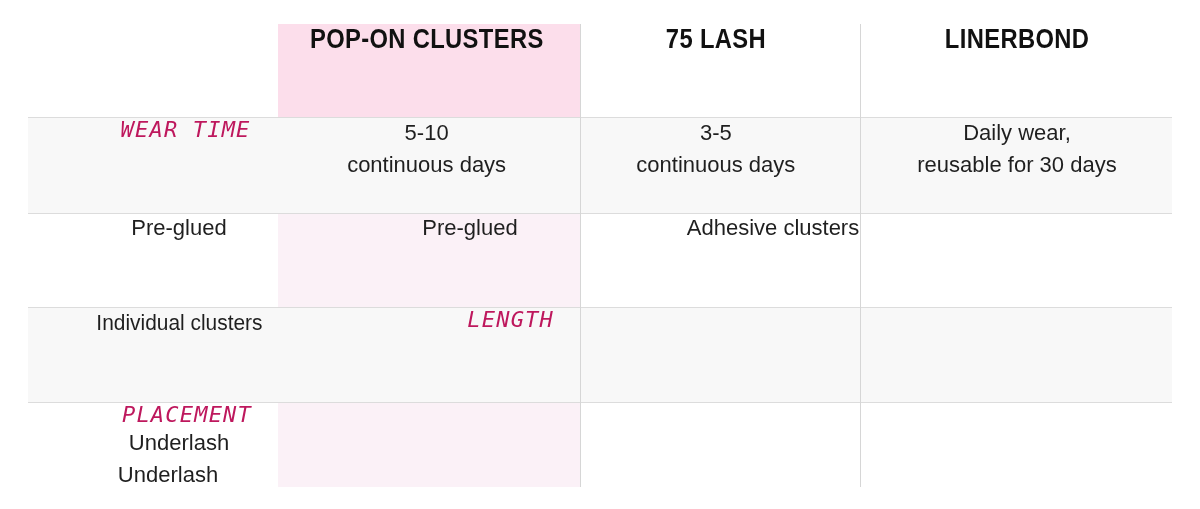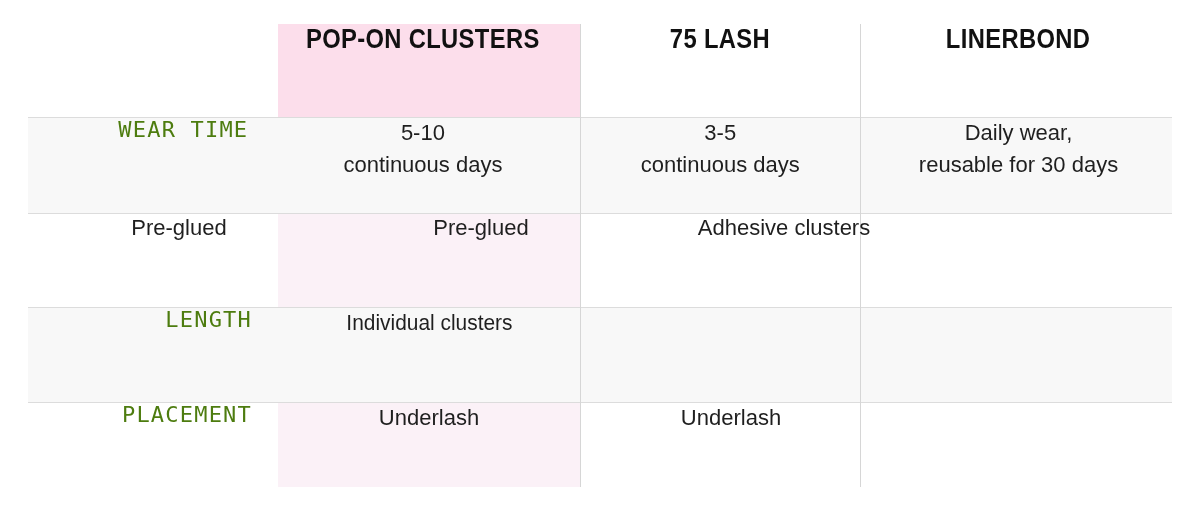--- a/index.html
+++ b/index.html
@@ -77,54 +77,55 @@
     left: 28px;
     top: 24px;
     width: 1144px;
   }
   .trow {
     display: flex;
     align-items: flex-start;
   }
   .trow.head { height: 93px; }
   .trow.body { height: 95px; }
-  .trow.body.last { height: 95px; }
+  .trow.body.last { height: 95px; flex-direction: column; }
 
   .cell {
     position: relative;
     box-sizing: border-box;
     display: flex;
     align-items: center;
     justify-content: center;
     text-align: center;
     padding: 0 10px;
   }
   .c-label  { width: 250px; }
   .c-feat   { width: 302px; }
-  .c-mid    { width: 280px; margin-left: 11px; }
+  .c-mid    { width: 280px; }
   .c-right  { width: 312px; margin-left: 7px; }
 
   
   .col-head {
     font-family: "Liberation Sans Narrow", "Liberation Sans", sans-serif;
     font-weight: 700;
     font-size: 27px;
     letter-spacing: 0.4px;
     color: #111111;
     transform: scaleX(0.88);
   }
   .row-label {
     font-family: "DejaVu Sans Mono", "Liberation Mono", monospace;
     font-size: 22px;
     font-weight: 400;
     letter-spacing: 1.2px;
-    color: #4d7c0f;
+    color: #be185d;
     text-align: right;
     justify-content: flex-end;
     padding-right: 26px;
+    font-style: italic;
   }
   .cell-text {
     font-family: "Liberation Sans", sans-serif;
     font-size: 22px;
     font-weight: 400;
     line-height: 1.45;
     color: #1f1f1f;
   }
   .cell-text.narrow {
     transform: scaleX(0.95);
@@ -185,24 +186,24 @@
       </div>
       <div class="cell c-mid">
         <span class="cell-text">Pre-glued</span>
       </div>
       <div class="cell c-right">
         <span class="cell-text">Adhesive clusters</span>
       </div>
     </div>
 
     <div class="trow body">
+      <div class="cell c-feat">
+        <span class="cell-text narrow">Individual clusters</span>
+      </div>
       <div class="cell c-label row-label">LENGTH</div>
-      <div class="cell c-feat">
-        <span class="cell-text narrow">Individual clusters</span>
-      </div>
     </div>
 
     <div class="trow body last">
       <div class="cell c-label row-label">PLACEMENT</div>
       <div class="cell c-feat">
         <span class="cell-text">Underlash</span>
       </div>
       <div class="cell c-mid">
         <span class="cell-text">Underlash</span>
       </div>

